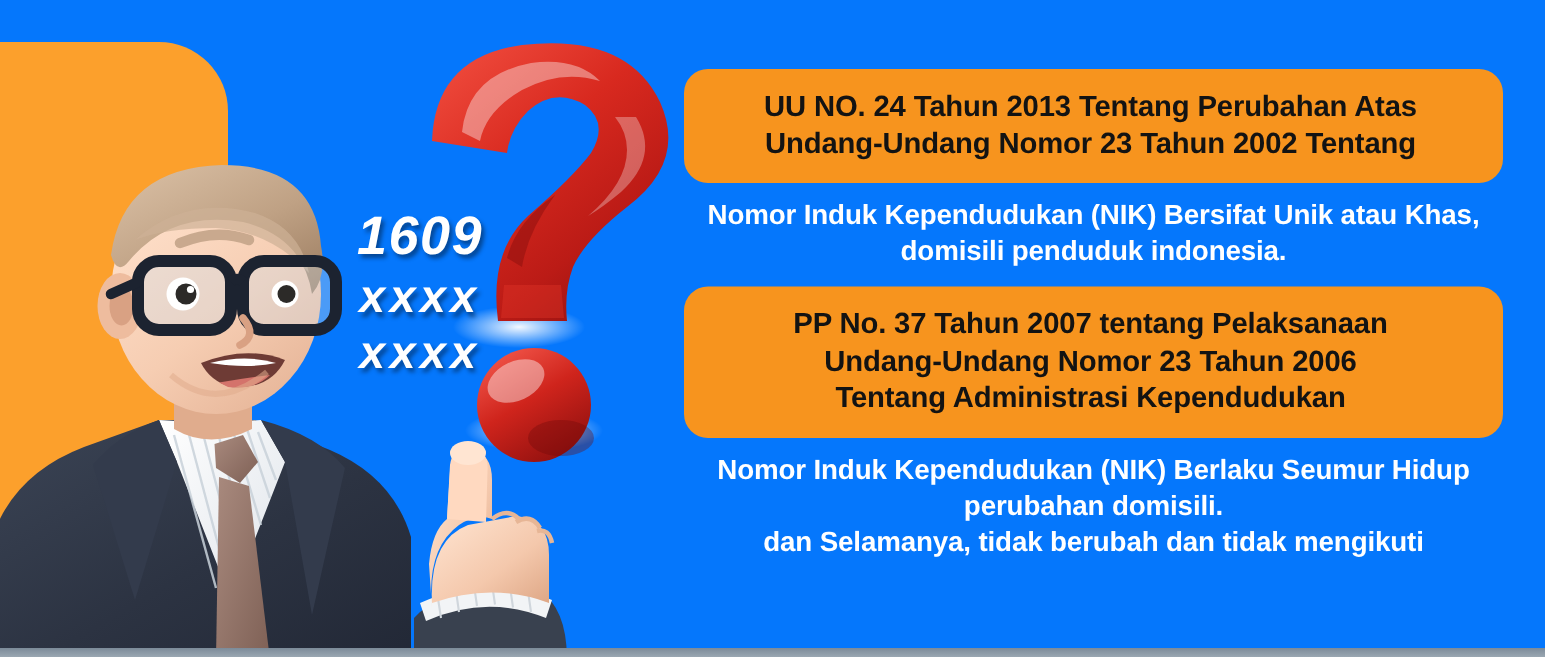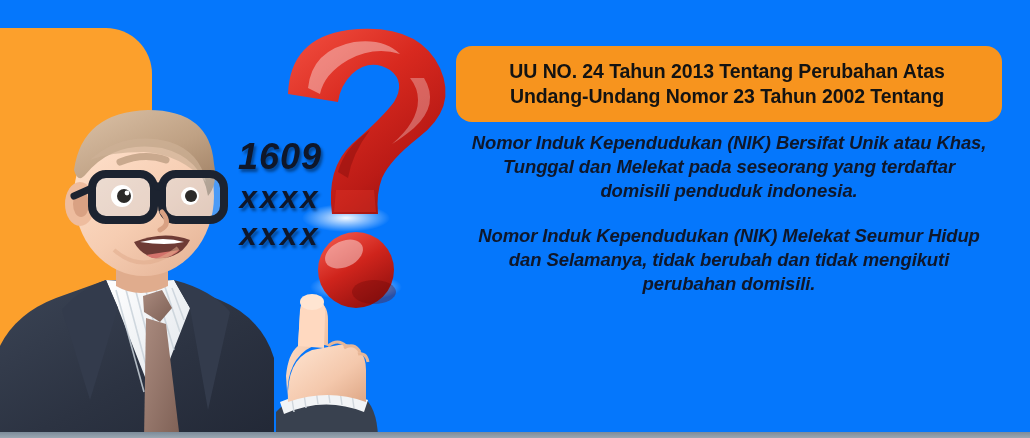--- a/index.html
+++ b/index.html
@@ -60,21 +60,21 @@
     height: 290px;
   }
 
   
   .nik {
     position: absolute;
     left: 215px;
     top: 138px;
     width: 130px;
     text-align: center;
-    color: #0f172a;
+    color: #ffffff;
     font-weight: bold;
     font-style: italic;
     line-height: 1.08;
     text-shadow: 2px 3px 3px rgba(0,0,0,.42);
     letter-spacing: 1px;
     pointer-events: none;
   }
   .nik .n1 { font-size: 36px; display:block; }
   .nik .n2 { font-size: 31px; display:block; margin-top: 4px; letter-spacing: 3px;}
   .nik .n3 { font-size: 31px; display:block; margin-top: 4px; letter-spacing: 3px;}
@@ -95,28 +95,27 @@
     font-weight: bold;
     font-size: 19.5px;
     line-height: 1.26;
     padding: 13px 16px 14px 12px;
     letter-spacing: -0.1px;
     box-sizing: border-box;
   }
   .law-box .ln { display: block; white-space: nowrap; }
 
   .desc {
-    color: #0f172a;
+    color: #ffffff;
     text-align: center;
     font-weight: bold;
     font-size: 18.5px;
     line-height: 1.30;
     padding: 9px 4px 6px 4px;
     letter-spacing: -0.1px;
-    font-style: italic;
   }
   .desc .ln { display: block; white-space: nowrap; }
 
   .gap { height: 6px; }
 </style>
 </head>
 <body>
 
 <div class="stage">
 
@@ -301,29 +300,33 @@
 
   <div class="content">
 
     <div class="law-box">
       <span class="ln">UU NO. 24 Tahun 2013 Tentang Perubahan Atas</span>
       <span class="ln">Undang-Undang Nomor 23 Tahun 2002 Tentang</span>
     </div>
 
     <div class="desc">
       <span class="ln">Nomor Induk Kependudukan (NIK) Bersifat Unik atau Khas,</span>
-      <span class="ln">Tunggal dan Melekat pada seseorang yang terdaftar</span>
       <span class="ln">domisili penduduk indonesia.</span>
     </div>
 
     <div class="gap"></div>
 
+    <div class="law-box">
+      <span class="ln">PP No. 37 Tahun 2007 tentang Pelaksanaan</span>
+      <span class="ln">Undang-Undang Nomor 23 Tahun 2006</span>
+      <span class="ln">Tentang Administrasi Kependudukan</span>
+    </div>
 
     <div class="desc">
-      <span class="ln">Nomor Induk Kependudukan (NIK) Melekat Seumur Hidup</span>
+      <span class="ln">Nomor Induk Kependudukan (NIK) Berlaku Seumur Hidup</span>
+      <span class="ln">perubahan domisili.</span>
       <span class="ln">dan Selamanya, tidak berubah dan tidak mengikuti</span>
-      <span class="ln">perubahan domisili.</span>
     </div>
 
   </div>
 
   <div class="bottom-strip"></div>
 </div>
 
 </body></html>

